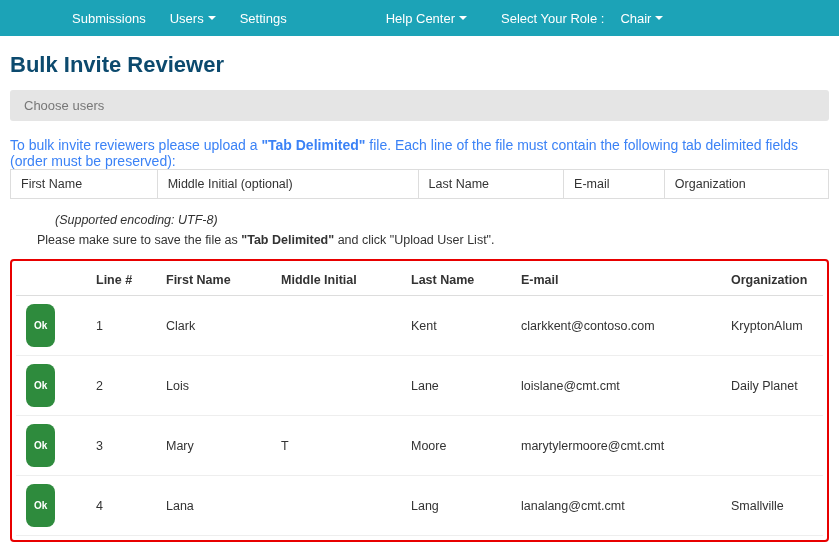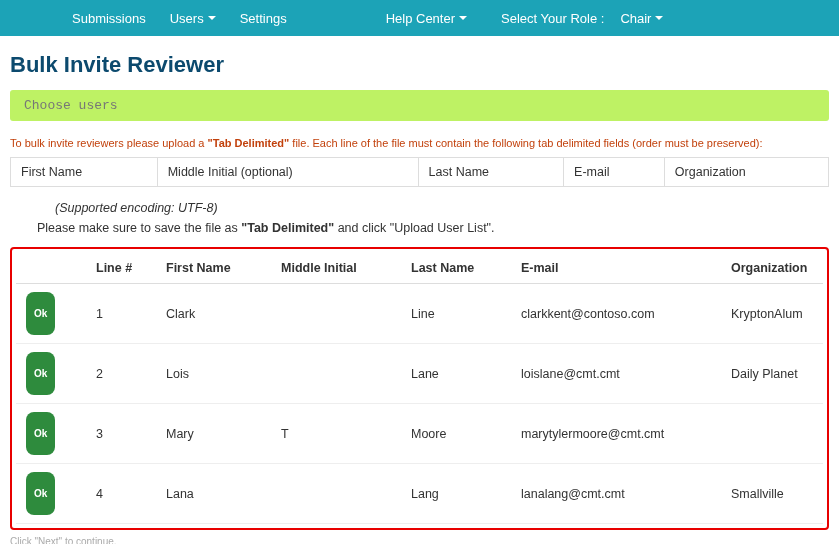--- a/index.html
+++ b/index.html
@@ -38,32 +38,30 @@
     .topbar .spacer1 { width: 75px; }
     .role-label { margin-left: 10px; }
     .content { padding: 8px 10px 20px 10px; }
     h1.page-title {
       font-size: 22px;
       font-weight: bold;
       color: #0c4a6e;
       margin: 8px 0 12px 0;
     }
     .breadcrumb {
-      background: #bef264;
+      background: #e5e5e5;
       border-radius: 3px;
       padding: 8px 14px;
       color: #777;
       margin-bottom: 16px;
       font-size: 13px;
-      font-family: Liberation Mono, monospace;
     }
     .instruction {
-      font-size: 11px;
-      color: #c2410c;
-      margin-bottom: 8px;
+      font-size: 14px;
+      color: #3b82f6;
     }
     .instruction b { font-weight: bold; }
     table.fields-table {
       width: 100%;
       border-collapse: collapse;
       margin-bottom: 14px;
     }
     table.fields-table td {
       border: 1px solid #ddd;
       padding: 7px 10px;
@@ -227,21 +225,21 @@
           <th>E-mail</th>
           <th>Organization</th>
         </tr>
       </thead>
       <tbody id="results-body">
           <tr>
             <td><span class="ok-pill">Ok</span></td>
             <td>1</td>
             <td>Clark</td>
             <td></td>
-            <td>Line</td>
+            <td>Kent</td>
             <td>clarkkent@contoso.com</td>
             <td>KryptonAlum</td>
           </tr>
           <tr>
             <td><span class="ok-pill">Ok</span></td>
             <td>2</td>
             <td>Lois</td>
             <td></td>
             <td>Lane</td>
             <td>loislane@cmt.cmt</td>

